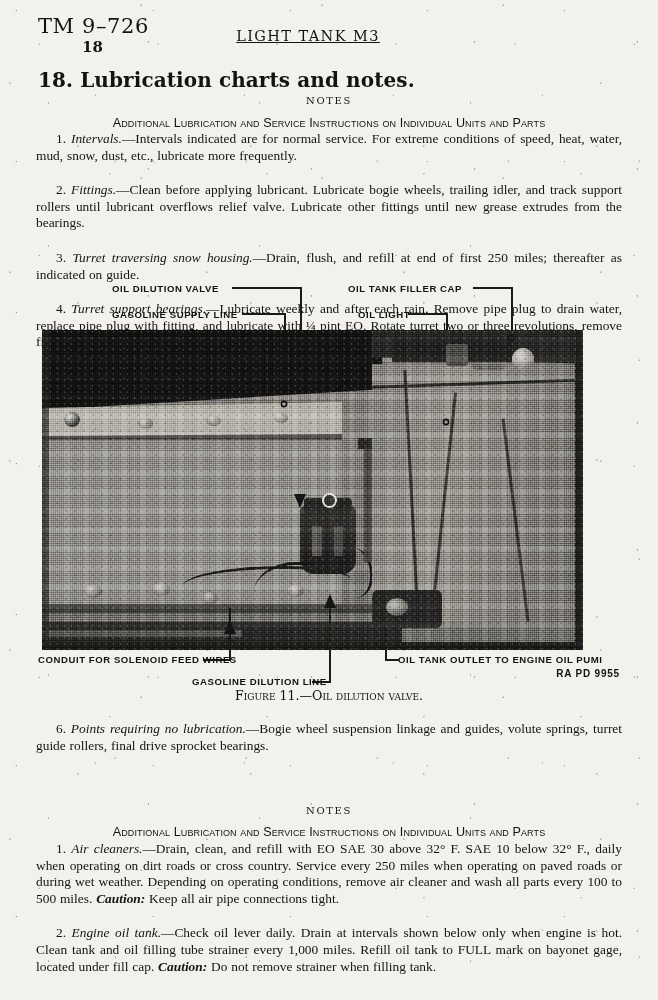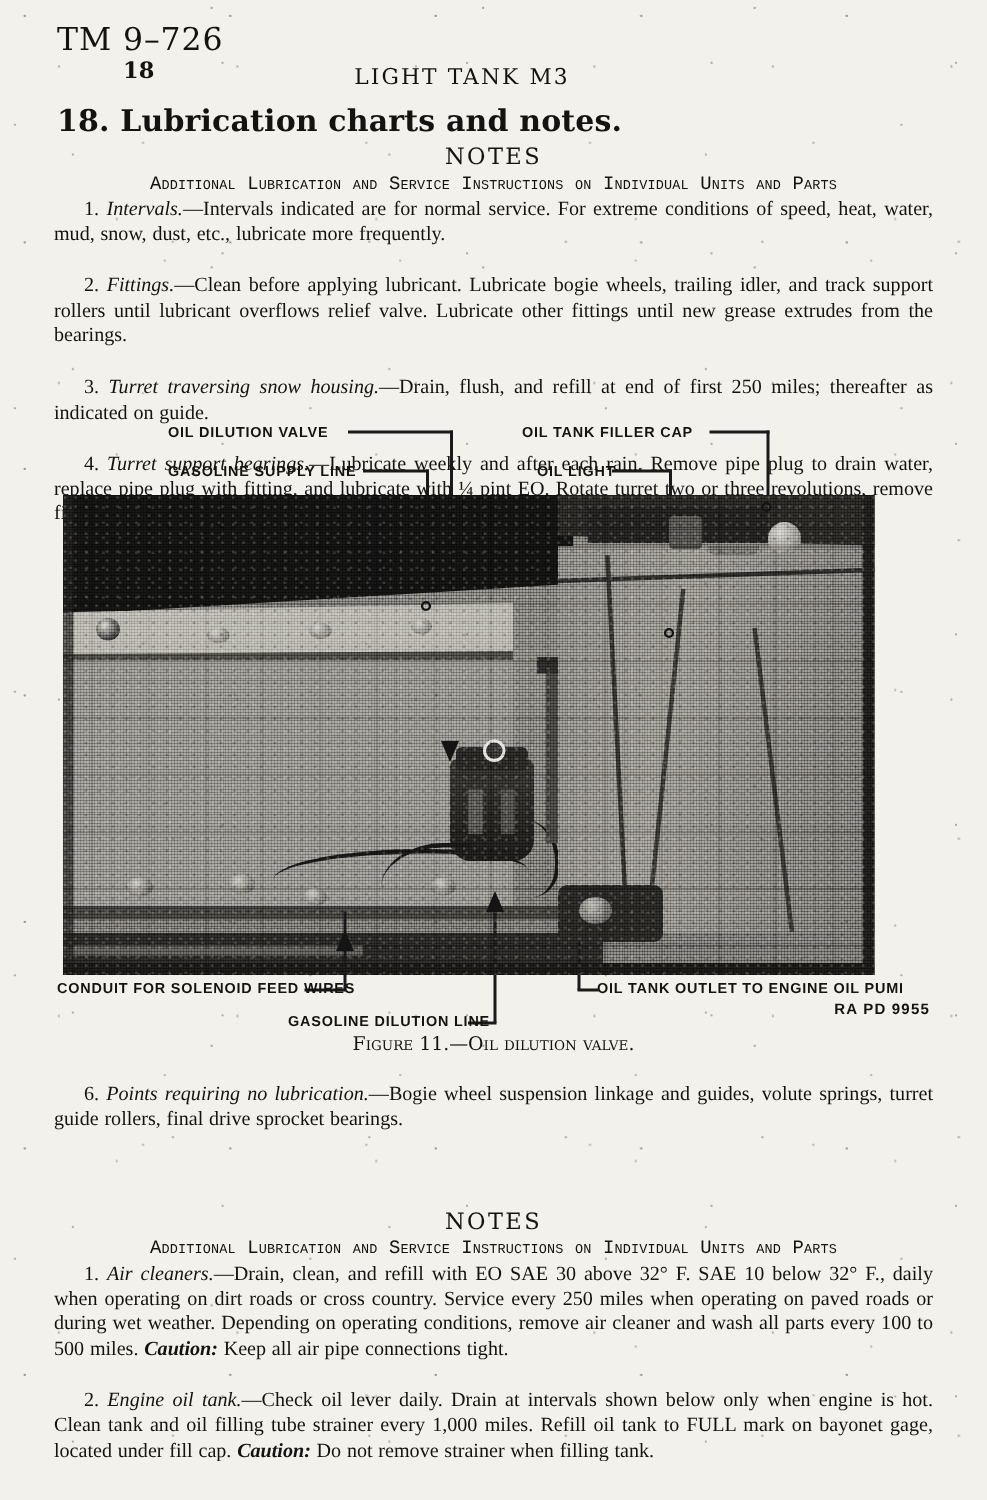--- a/index.html
+++ b/index.html
@@ -38,43 +38,44 @@
     position:absolute;left:38px;top:0;
     font-family:"DejaVu Serif", serif;
     font-weight:normal;font-size:21px;letter-spacing:.6px;
   }
   .folio-top{
     position:absolute;left:82px;top:24px;
     font-family:"DejaVu Serif", serif;
     font-weight:bold;font-size:15px;
   }
   .runhead-title{
-    position:absolute;left:0;right:0;top:30px;text-align:center;
+    position:absolute;left:0;right:0;top:14px;text-align:center;
     font-family:"DejaVu Serif", serif;
     font-size:14.5px;font-weight:normal;letter-spacing:1.4px;
     padding-right:42px;
+    text-decoration:underline;
   }
 
   
   .section-head{
     position:absolute;left:38px;top:68px;
     font-family:"DejaVu Serif", serif;
     font-size:20px;font-weight:bold;letter-spacing:.1px;
   }
   .notes-label{
     position:absolute;left:0;right:0;text-align:center;
     font-family:"DejaVu Serif", serif;
-    font-size:15px;letter-spacing:1.6px;
+    font-size:10px;letter-spacing:1.6px;
   }
   #notes-top{top:95px;}
   #notes-bottom{top:805px;}
 
   .smallcap-line{
     position:absolute;left:0;right:0;text-align:center;
-    font-family:Liberation Mono, monospace;
+    font-family:Liberation Sans, sans-serif;
     font-size:12.6px;letter-spacing:.1px;
     font-variant:small-caps;
   }
   #scline-top{top:116px;}
   #scline-bottom{top:825px;}
 
   
   .body-block{position:absolute;left:36px;width:586px;}
   #block-top{top:131px;}
   #block-mid{top:721px;}

